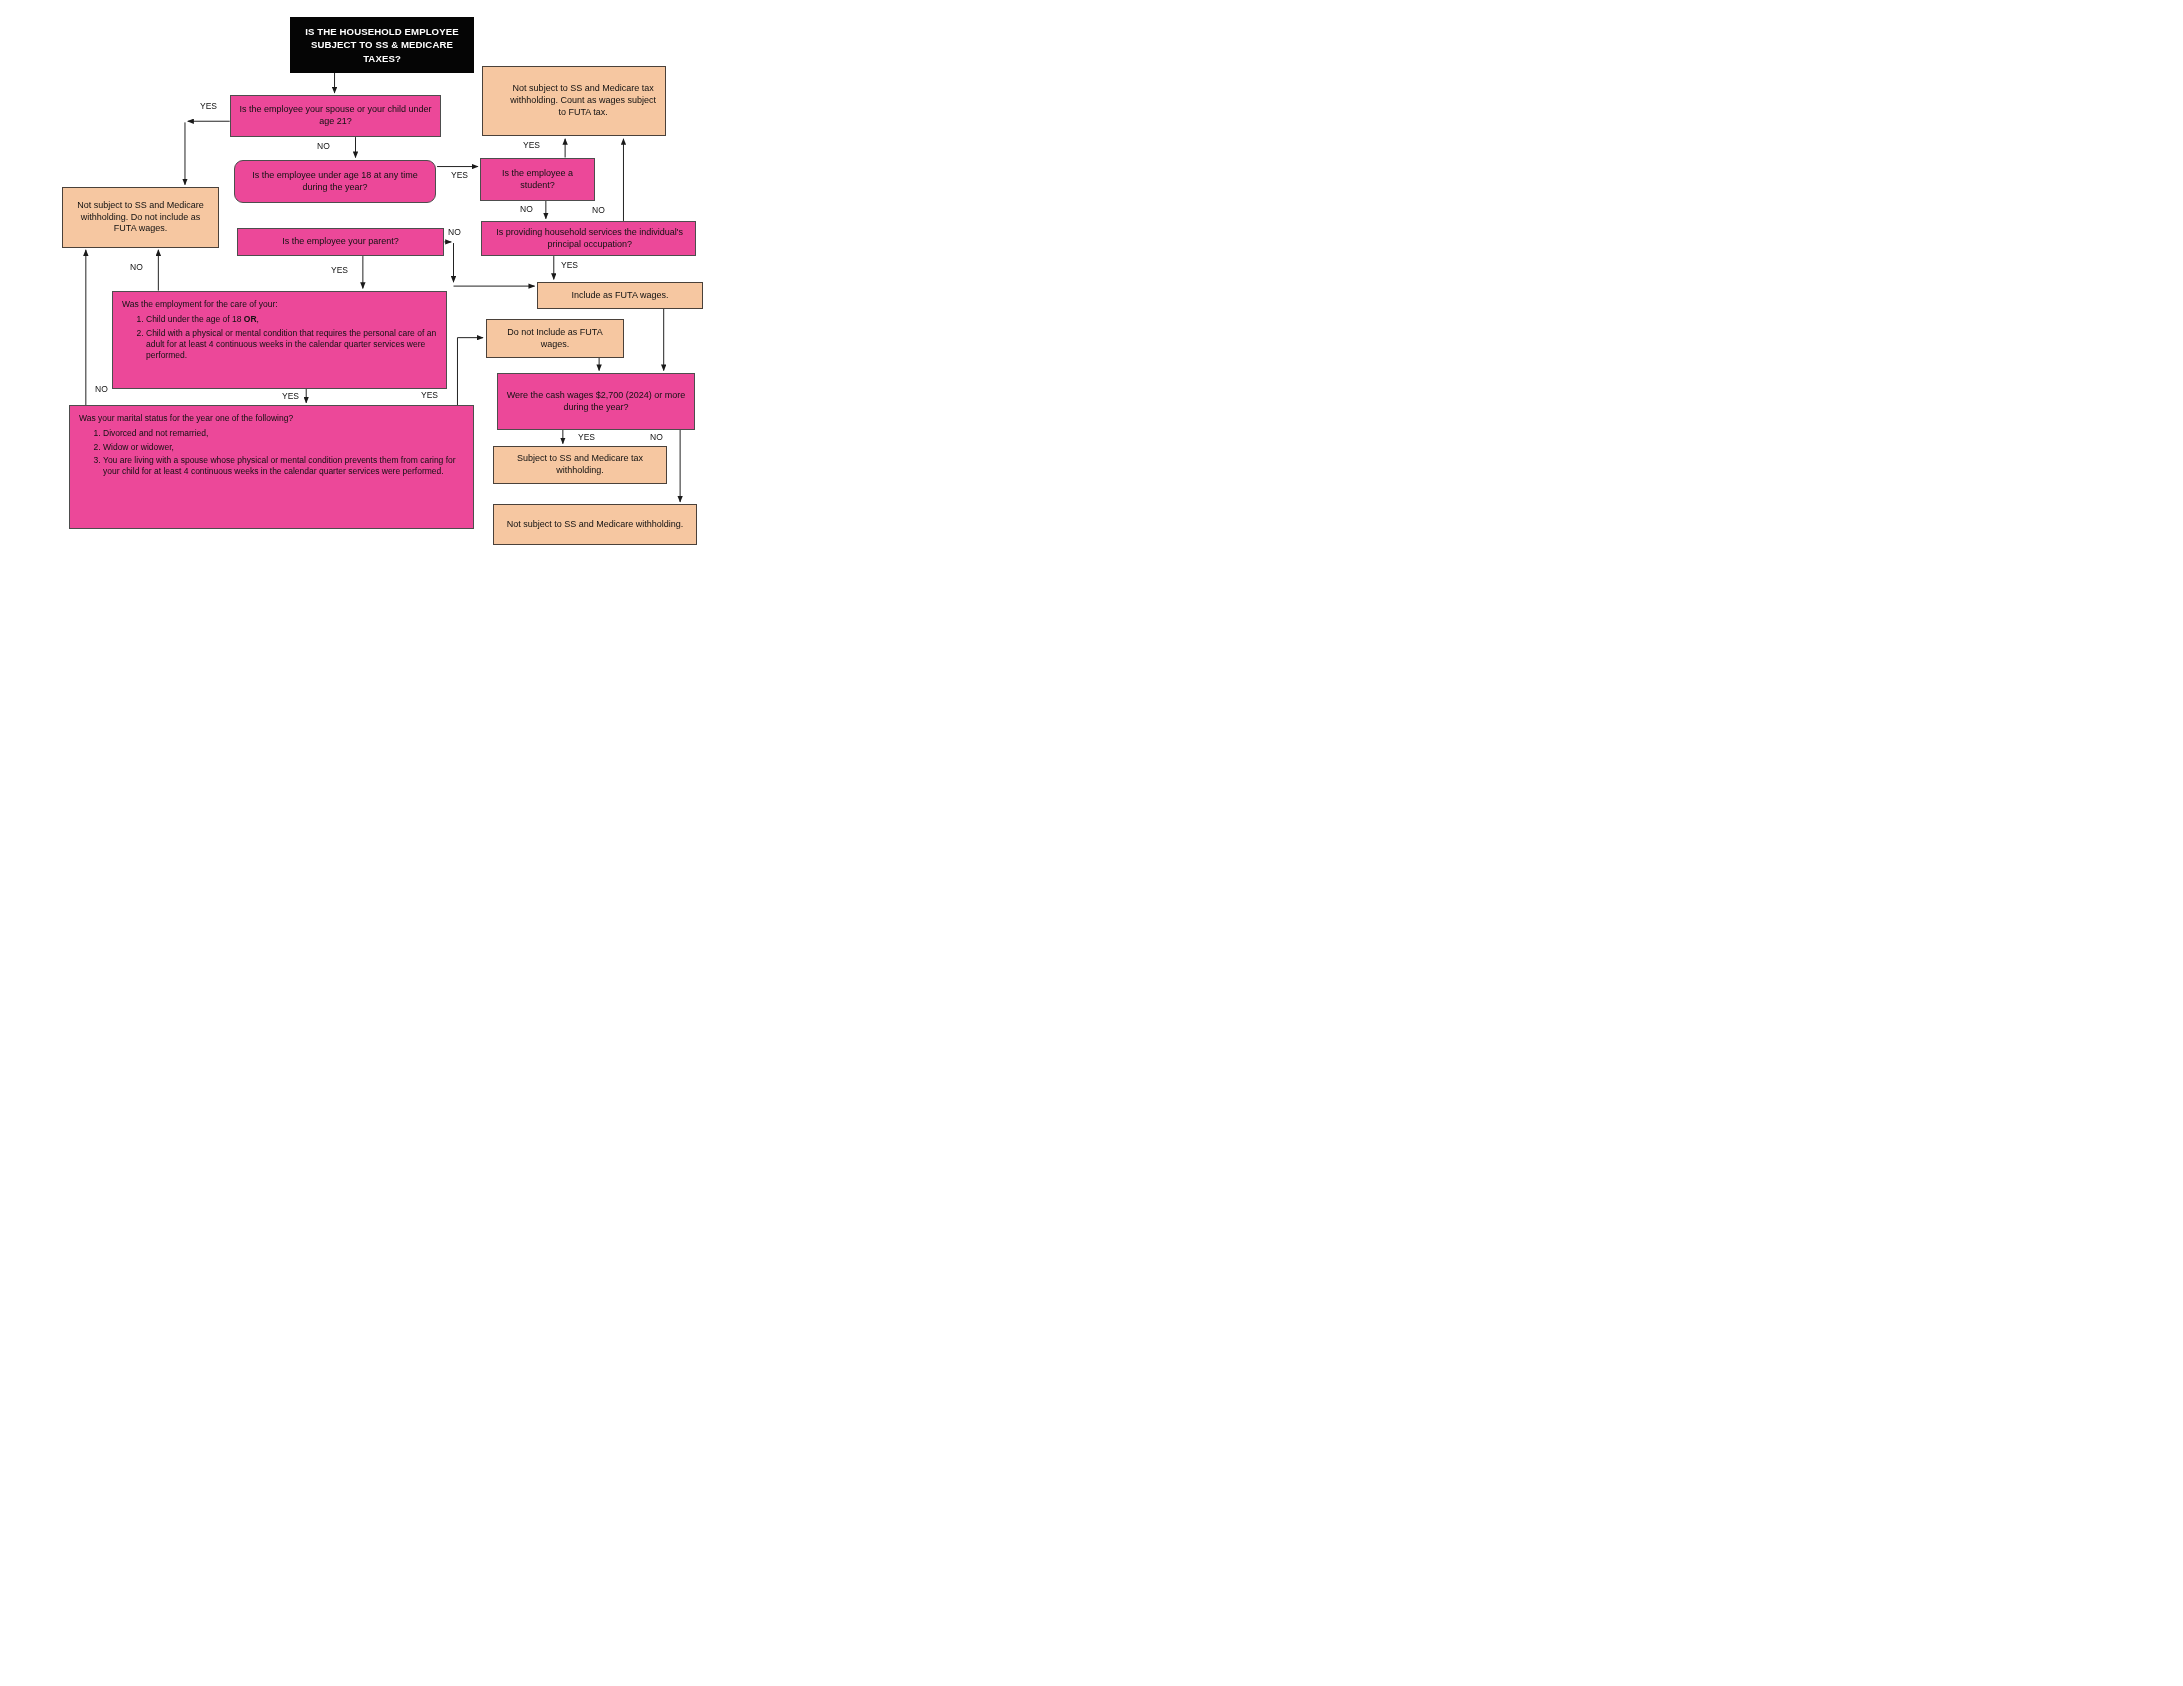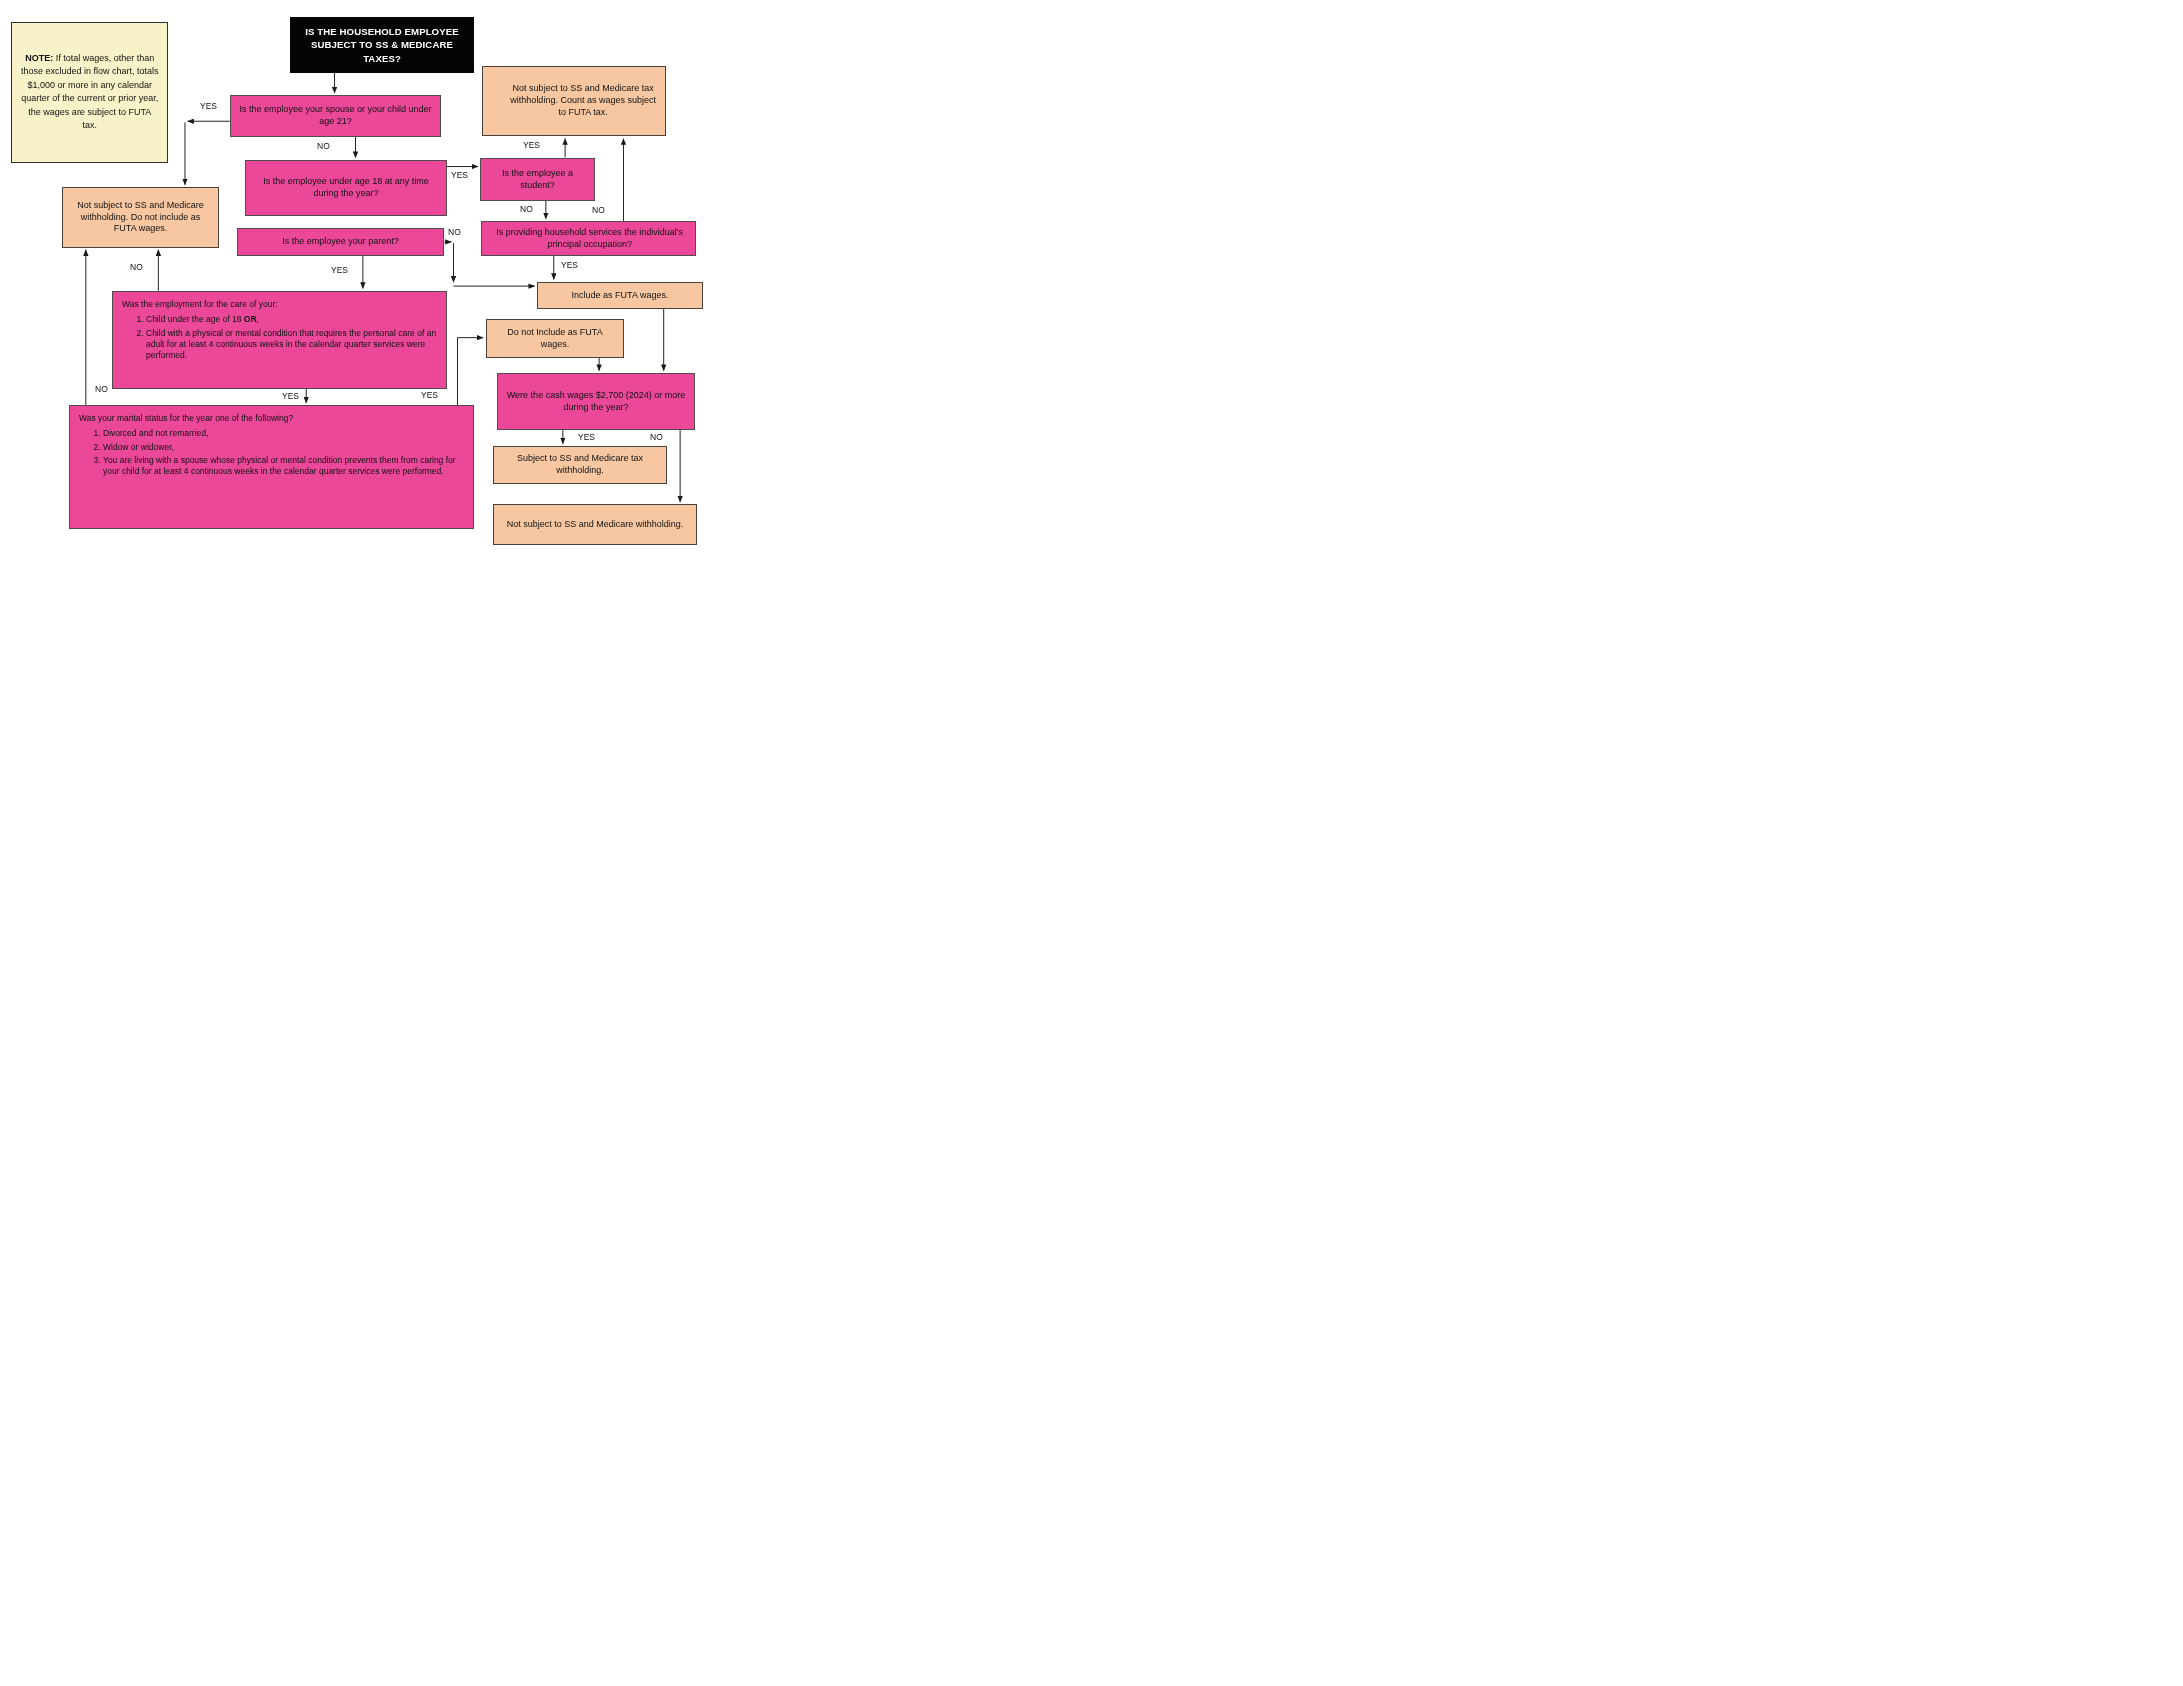--- a/index.html
+++ b/index.html
@@ -112,33 +112,30 @@
       <path d="M540,686 L540,711" marker-end="url(#arr)"></path>
       <path d="M151,715 L151,441" marker-end="url(#arr)"></path>
       <path d="M807,715 L807,596 L852,596" marker-end="url(#arr)"></path>
       <path d="M1171,544 L1171,654" marker-end="url(#arr)"></path>
       <path d="M1057,630 L1057,654" marker-end="url(#arr)"></path>
       <path d="M993,758 L993,783" marker-end="url(#arr)"></path>
       <path d="M1200,758 L1200,886" marker-end="url(#arr)"></path>
     </g>
   </svg>
 
-  <div class="box note" style="left:11.3px; top:21.5px; width:157px; height:141px;">
-    <div><span class="b">NOTE:</span> <span>If total wages, other than those excluded in flow chart, totals $1,000 or more in any calendar quarter of the current or prior year, the wages are subject to FUTA tax.</span></div>
-  </div>
 
   <div class="box start" style="left:242px; top:17px; width:184px; height:56px;margin-left:48px;">
     <span>IS THE HOUSEHOLD EMPLOYEE SUBJECT TO SS &amp; MEDICARE TAXES?</span>
   </div>
 
   <div class="box q" style="left:230px; top:95px; width:211px; height:42px;">
     <span>Is the employee your spouse or your child under age 21?</span>
   </div>
 
-  <div class="box q" style="left:245px; top:160px; width:202px; height:56px;">
+  <div class="box q" style="left:234px; top:160px; width:202px; height:43px;border-radius:9px;">
     <span>Is the employee under age 18 at any time during the year?</span>
   </div>
 
   <div class="box q" style="left:480px; top:158px; width:115px; height:43px;">
     <span>Is the employee a student?</span>
   </div>
 
   <div class="box outcome" style="left:482px; top:66px; width:184px; height:70px;padding-left:24px;">
     <span>Not subject to SS and Medicare tax withholding. Count as wages subject to FUTA tax.</span>
   </div>

